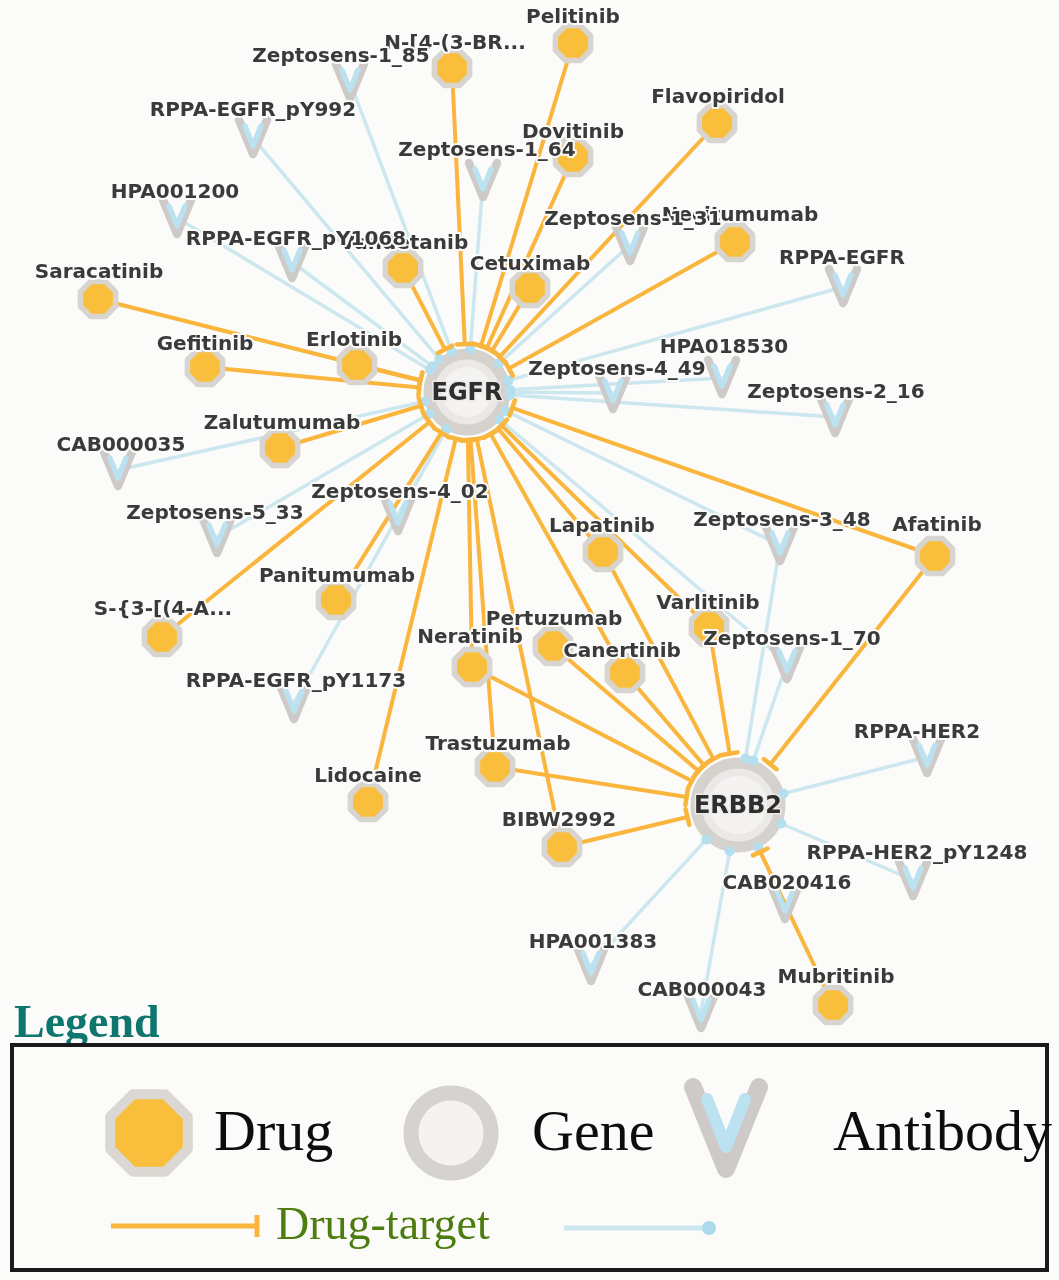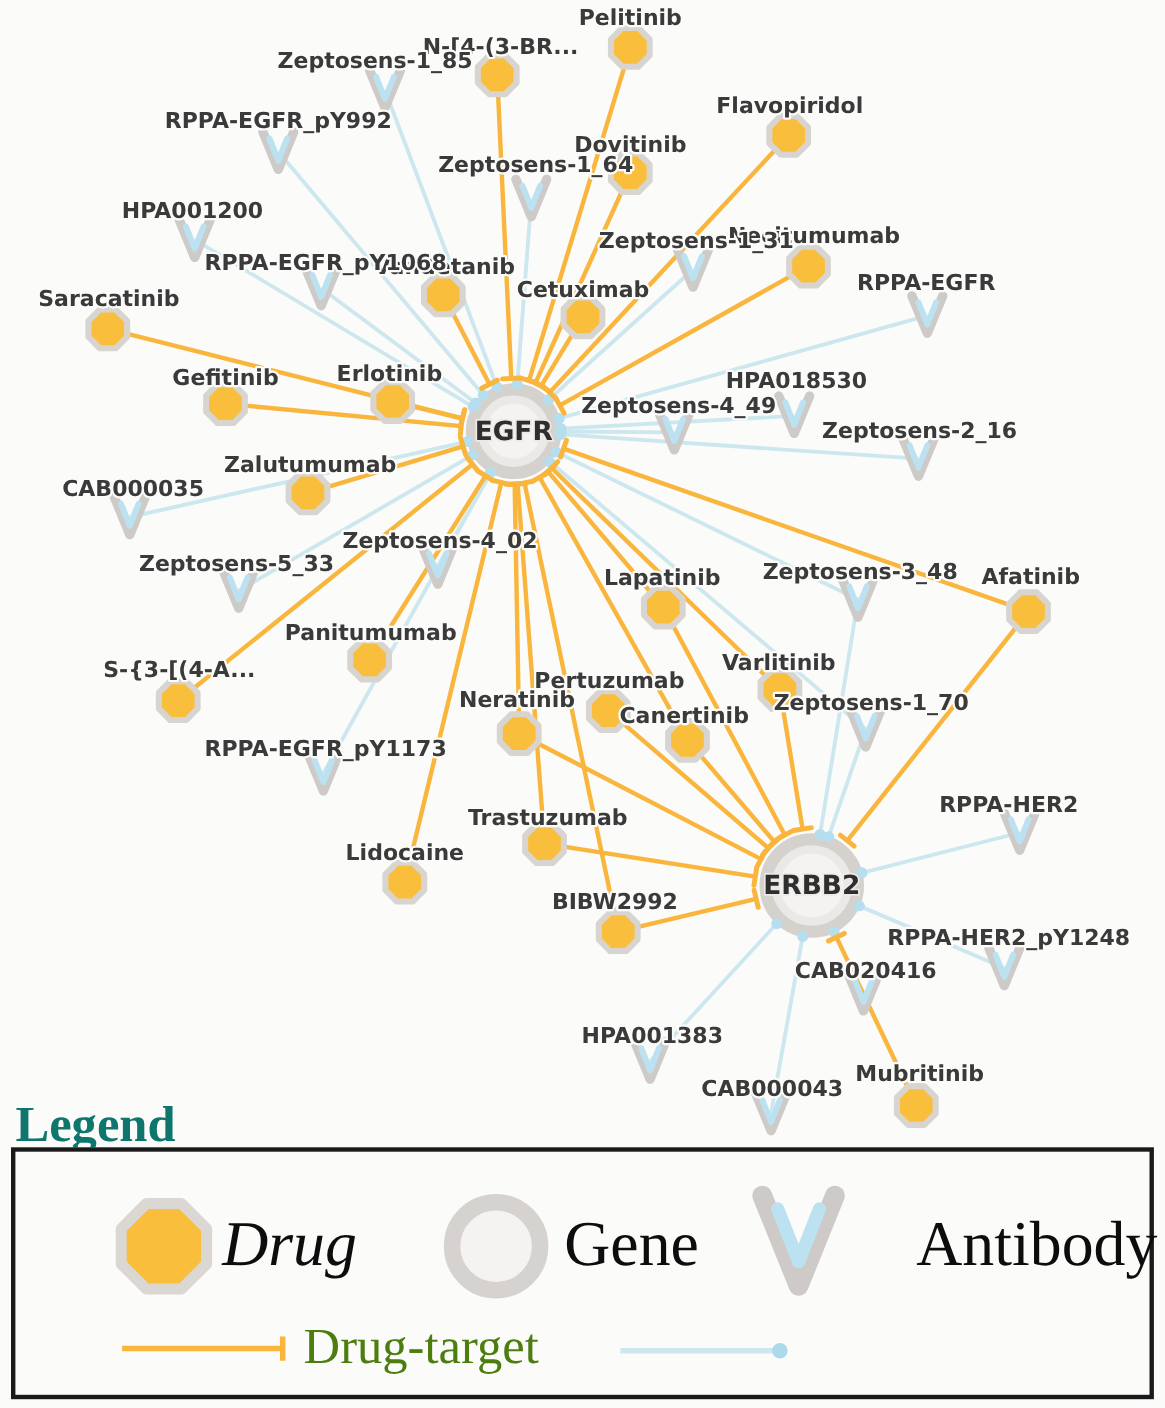--- a/index.html
+++ b/index.html
@@ -309,26 +309,26 @@
       </g>
     </svg>
 
   <div class="legend-title">Legend</div>
 
   <div class="legend-box">
 
     <svg class="lg" style="left:80px;top:31px;" width="110" height="110">
       <polygon points="93.8,71.1 71.1,93.8 38.9,93.8 16.2,71.1 16.2,38.9 38.9,16.2 71.1,16.2 93.8,38.9" fill="#F9BE3C" stroke="#DBD7D3" stroke-width="10" stroke-linejoin="round"></polygon>
     </svg>
-    <div class="legend-item-label" style="left:188px;top:50px;font-style:italic;">Drug</div>
+    <div class="legend-item-label" style="left:200px;top:50px;">Drug</div>
 
     <svg class="lg" style="left:382px;top:31px;" width="110" height="110">
       <circle cx="55" cy="55" r="40" fill="#F4F3F2" stroke="#D6D2CF" stroke-width="15"></circle>
     </svg>
-    <div class="legend-item-label" style="left:499px;top:50px;">Gene</div>
+    <div class="legend-item-label" style="left:518px;top:50px;">Gene</div>
 
     <svg class="lg" style="left:657px;top:26px;" width="110" height="120">
       <path d="M 22 14 L 55 96 L 88 14" fill="none" stroke="#CDCAC7" stroke-width="18" stroke-linecap="round" stroke-linejoin="round"></path>
       <path d="M 36 26 L 55 74 L 74 26" fill="none" stroke="#BCE2F1" stroke-width="12" stroke-linecap="round" stroke-linejoin="round"></path>
     </svg>
     <div class="legend-item-label" style="left:786px;top:50px;margin-left:33px;">Antibody</div>
 
     <svg class="lg" style="left:95px;top:166px;" width="165" height="26">
       <line x1="2" y1="13" x2="148" y2="13" stroke="#F9B53C" stroke-width="5"></line>
       <line x1="148" y1="2" x2="148" y2="24" stroke="#F9B53C" stroke-width="5"></line>

